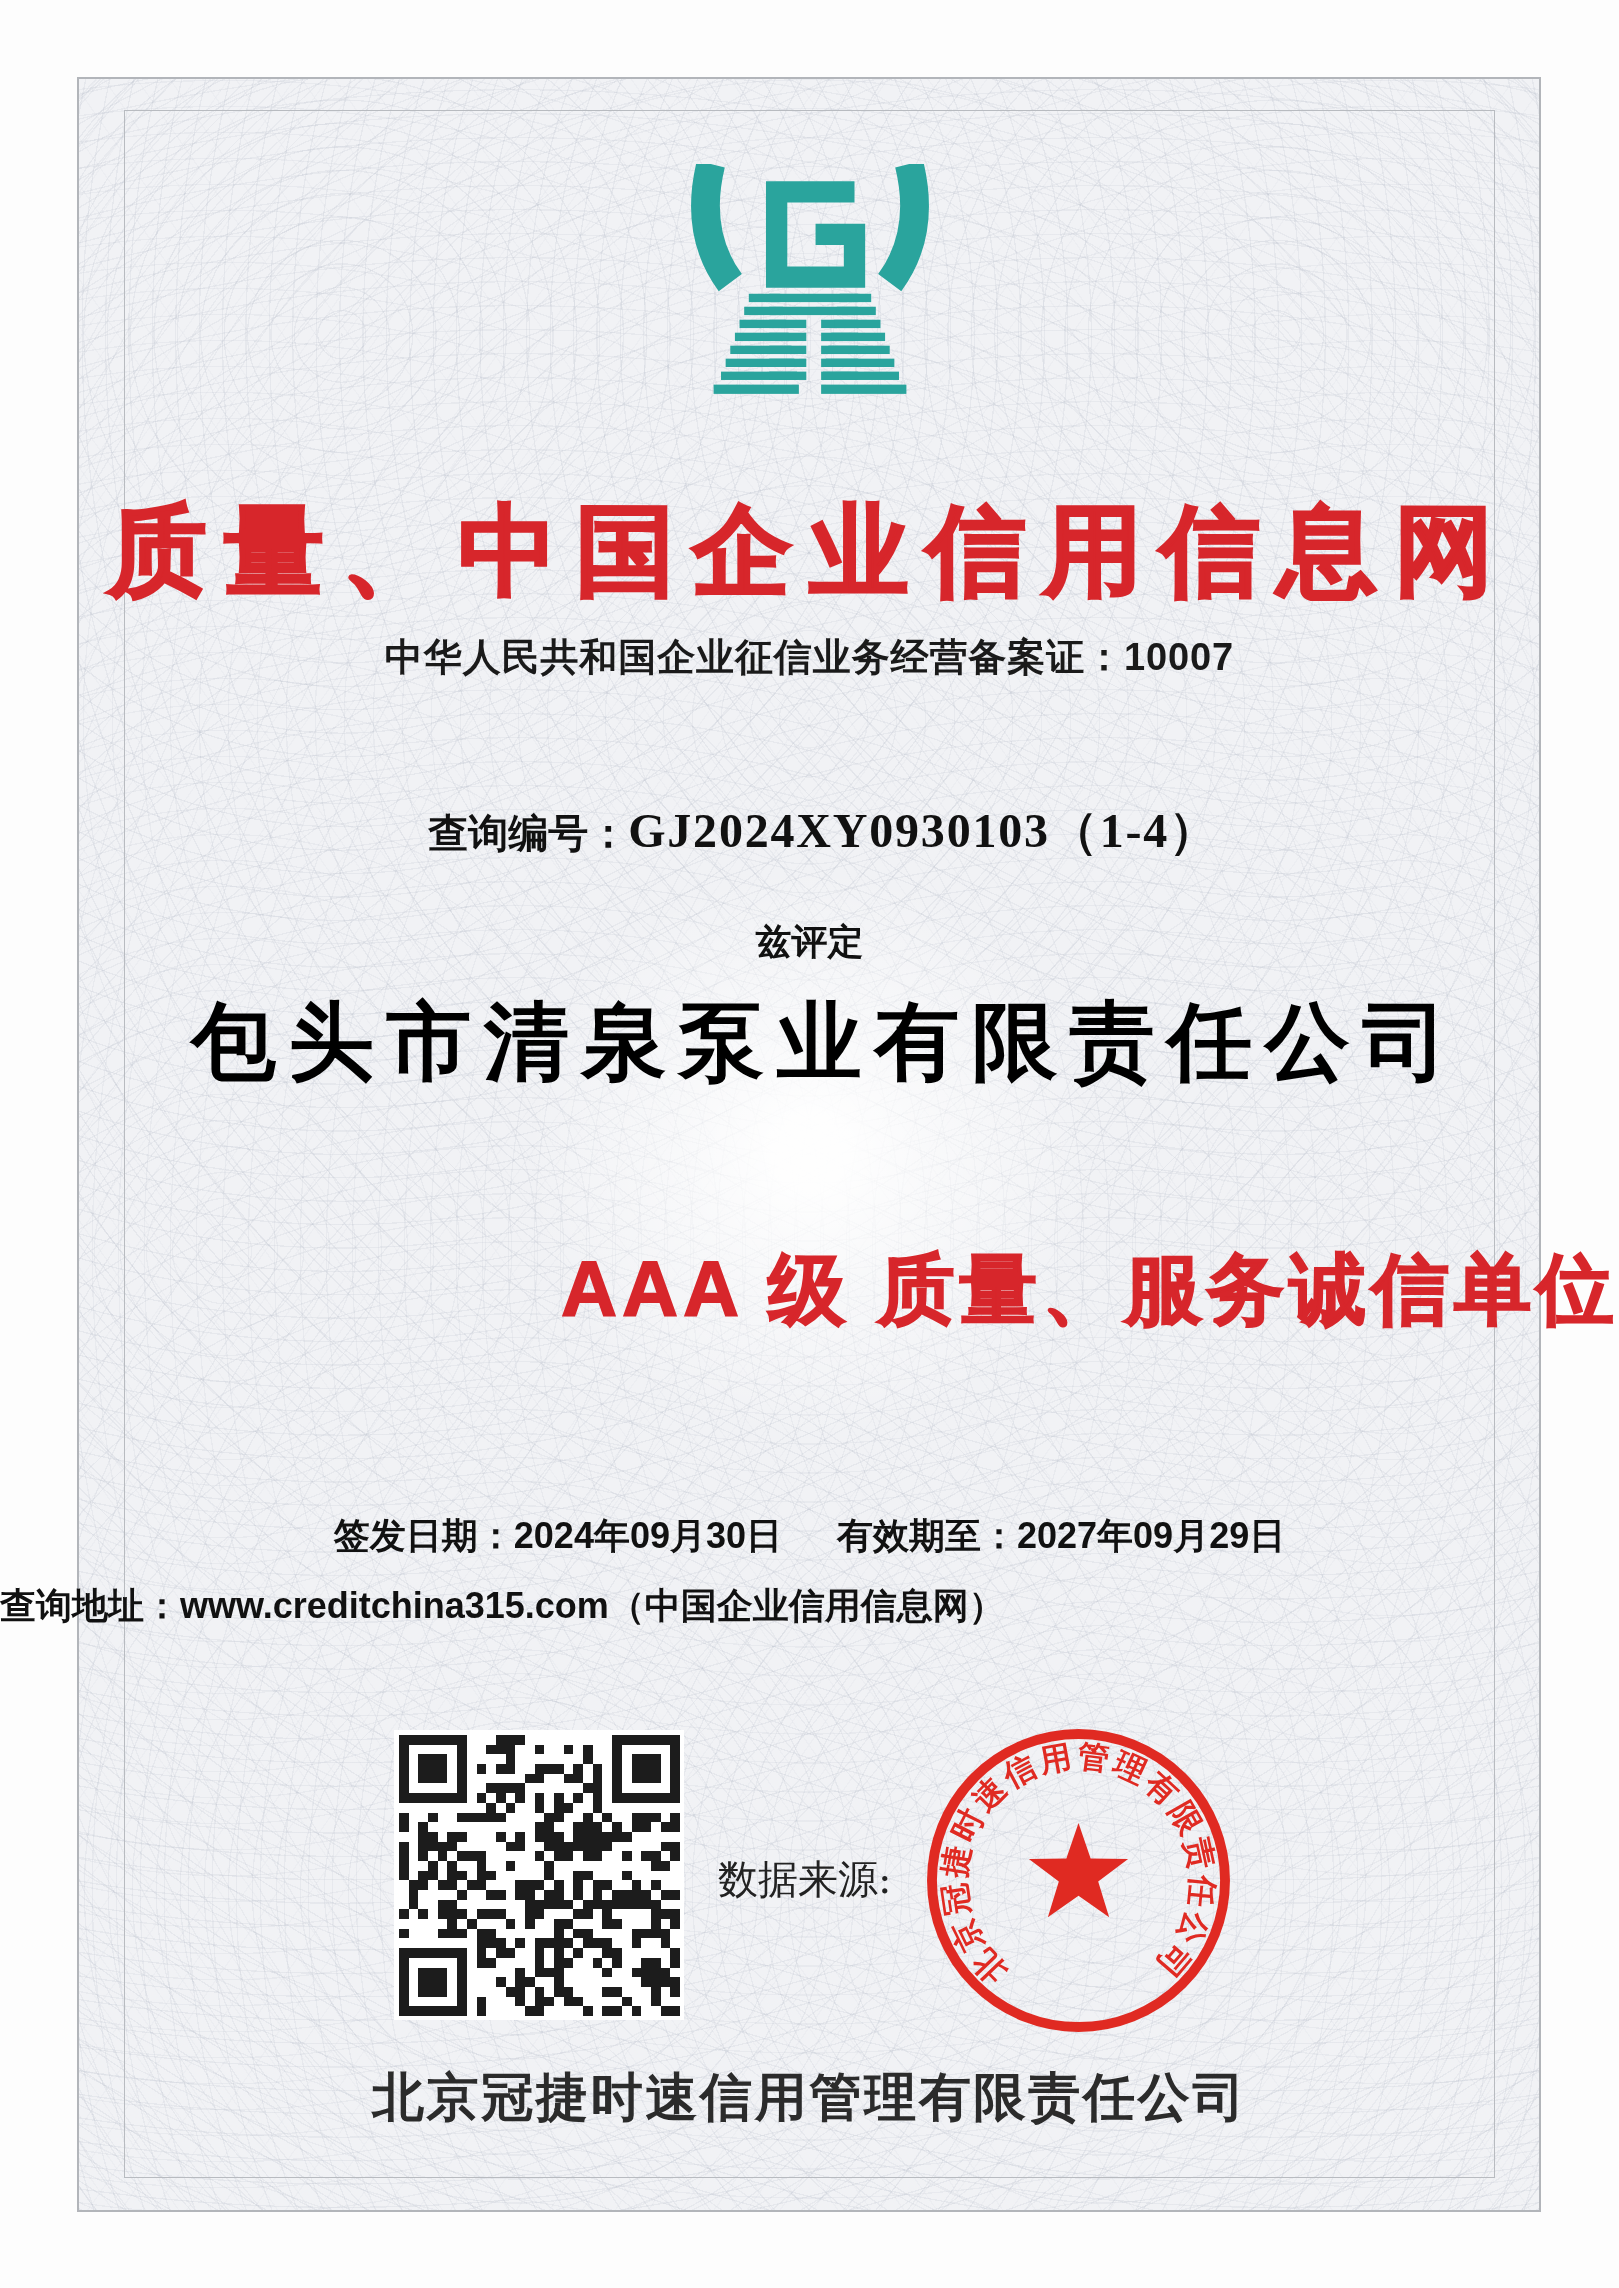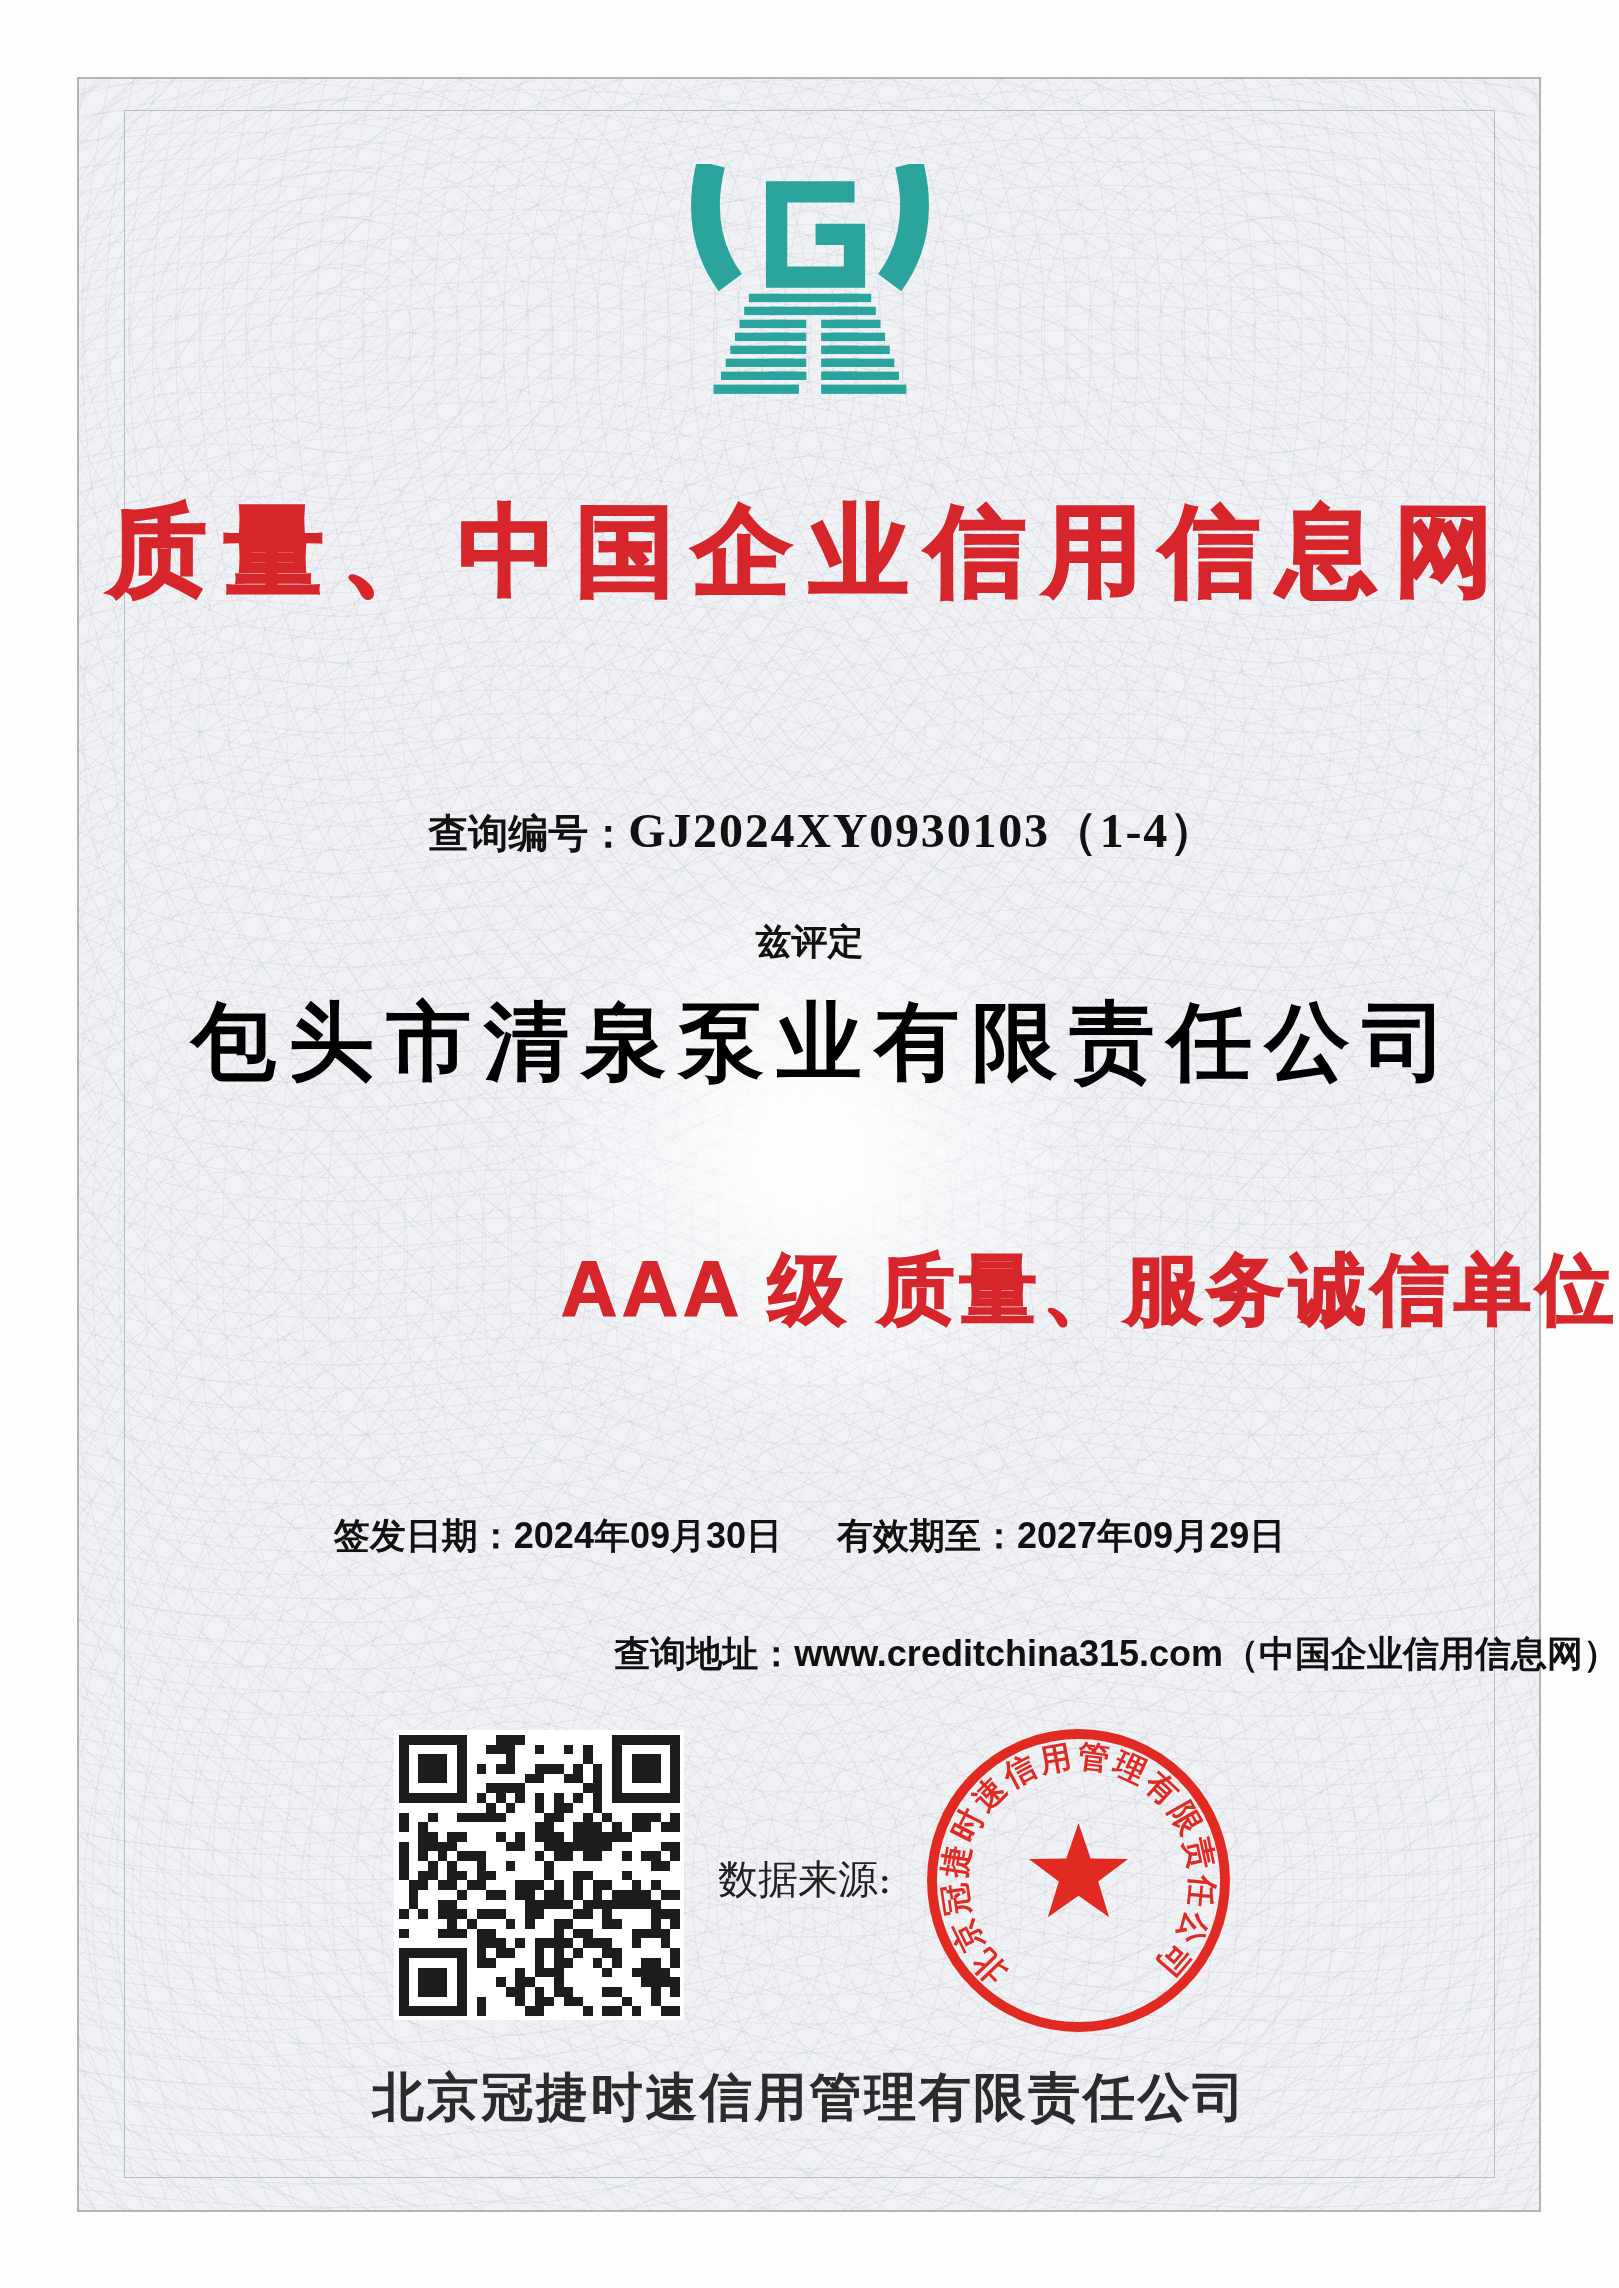--- a/index.html
+++ b/index.html
@@ -62,22 +62,22 @@
     position:absolute; left:0; top:1239px; width:100%; text-align:right;
     font-size:77px; font-weight:900; color:#d7262b; letter-spacing:5.4px;
     -webkit-text-stroke:1.8px #d7262b; white-space:nowrap;
   }
   .dates{
     position:absolute; left:0; top:1512px; width:100%;
     display:flex; justify-content:center; gap:55px;
     font-size:36px; font-weight:700; color:#111; white-space:nowrap;
   }
   .addr1{
-    position:absolute; left:0; top:1582px; width:100%; text-align:right;
-    font-size:36px; font-weight:700; color:#111; white-space:nowrap;margin-top:48px;
+    position:absolute; left:0; top:1582px; width:100%; text-align:left;
+    font-size:36px; font-weight:700; color:#111; white-space:nowrap;
   }
   .addr2{
     position:absolute; left:0; top:1635px; width:100%; text-align:center;
     font-size:36px; font-weight:700; color:#111; white-space:nowrap;
   }
   .qr{
     position:absolute; left:394px; top:1730px; width:290px; height:290px;
     background:#ffffff; box-sizing:border-box; padding:4.5px;
   }
   .qr svg{ width:281px; height:281px; display:block; }
@@ -138,20 +138,21 @@
         <rect x="160" y="196" width="66" height="9"></rect>
         <rect x="157" y="210" width="74" height="9"></rect>
         <rect x="154" y="224" width="82" height="9"></rect>
         <rect x="152" y="238" width="92" height="10"></rect>
       </g>
     </svg>
   </div>
 
   <div class="title">质量、中国企业信用信息网</div>
 
+  <div class="subtitle">中华人民共和国企业征信业务经营备案证：10007</div>
 
   <div class="query-line">
     <span class="lbl">查询编号：</span><span class="val">GJ2024XY0930103（1-4）</span>
   </div>
 
   <div class="intro">兹评定</div>
 
   <div class="company">包头市清泉泵业有限责任公司</div>
 
   <div class="rating">AAA 级  质量、服务诚信单位</div>

